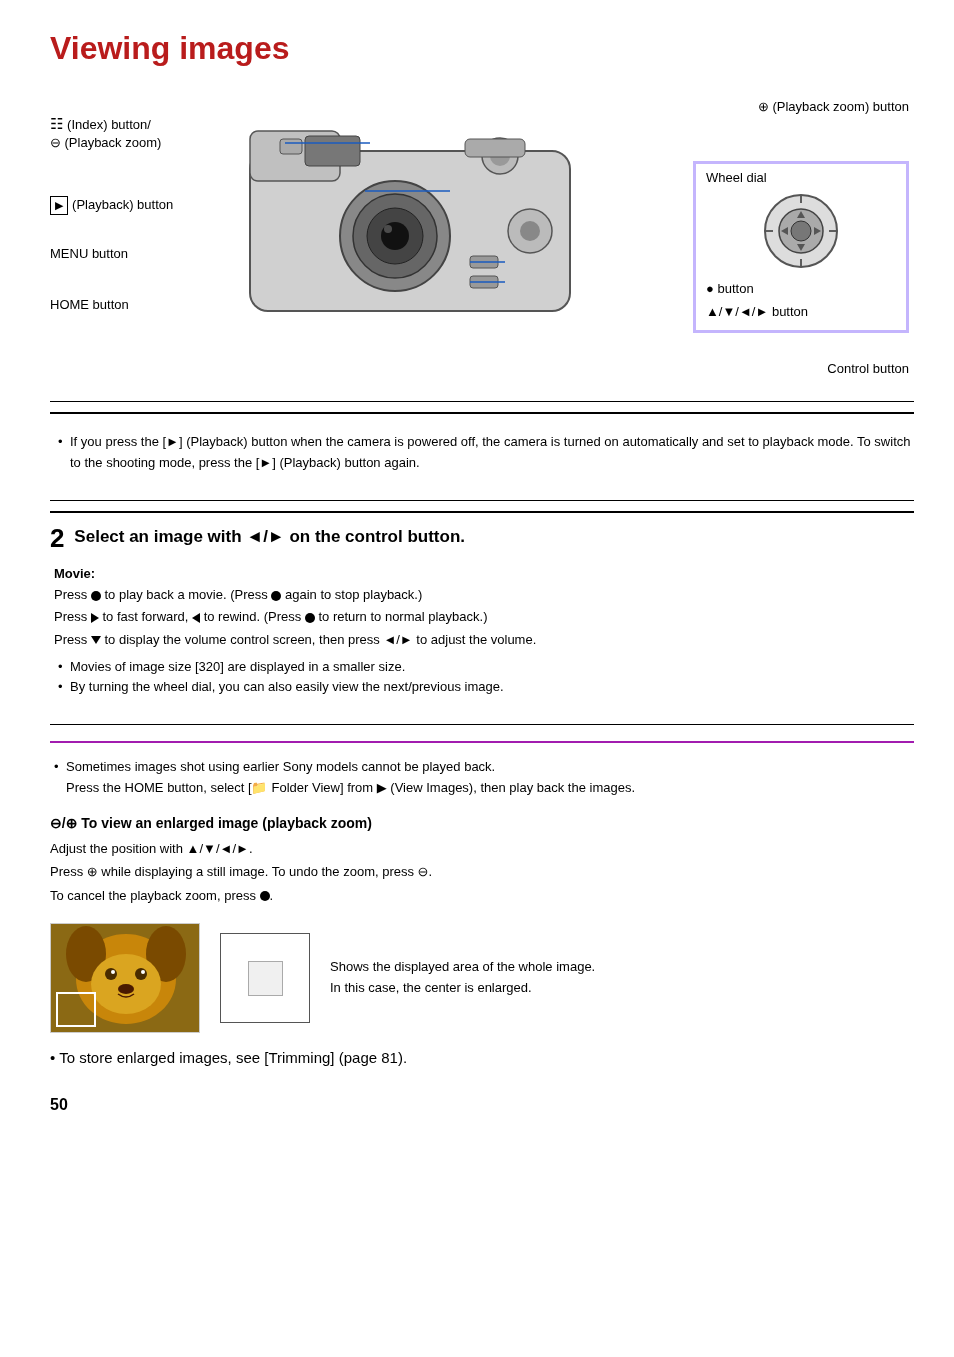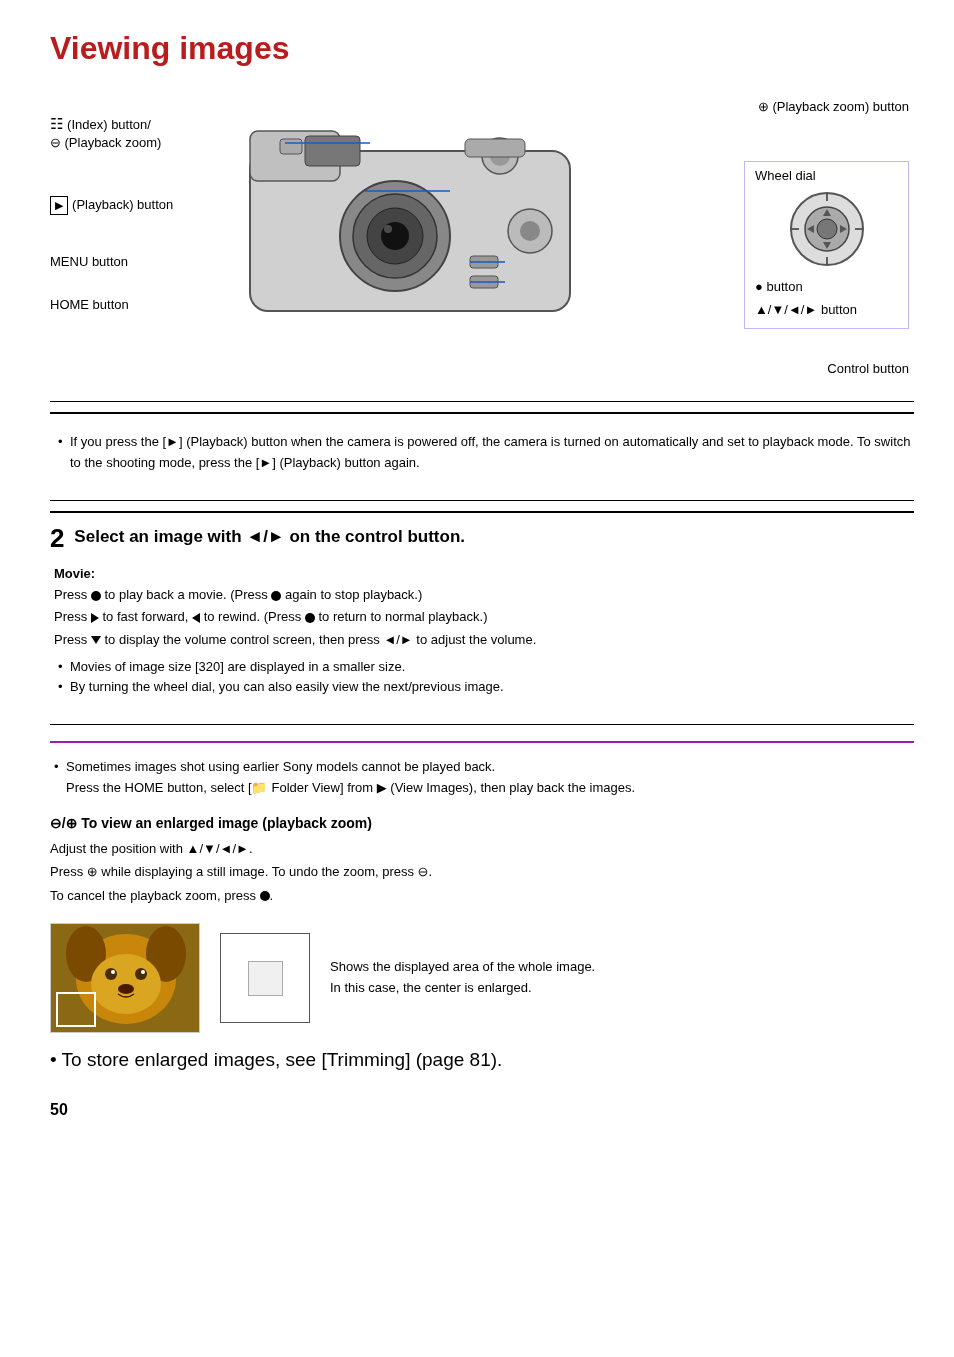--- a/index.html
+++ b/index.html
@@ -43,31 +43,31 @@
     
     .label-left {
       position: absolute;
       left: 0;
       font-size: 13px;
       line-height: 1.4;
     }
 
     .label-index { top: 22px; }
     .label-playback-btn { top: 105px; }
-    .label-menu { top: 162px; }
+    .label-menu { top: 154px; }
     .label-home { top: 205px; }
 
     
     .wheel-dial-box {
       position: absolute;
       right: 5px;
       top: 70px;
-      border: 1px solid #c4b5fd;
+      border: 3px solid #c4b5fd;
       padding: 6px 10px;
-      width: 165px;
+      width: 216px;
       background: #fff;
     }
 
     .wheel-dial-title { font-size: 13px; margin-bottom: 6px; }
 
     .wheel-dial-graphic {
       display: flex;
       justify-content: center;
       margin-bottom: 6px;
     }
@@ -465,17 +465,17 @@
   <div class="white-box">
     <div class="white-box-inner"></div>
   </div>
 
   <div class="image-caption">
     <div>Shows the displayed area of the whole image.</div>
     <div>In this case, the center is enlarged.</div>
   </div>
 </div>
 
-<div style="font-size:19px; ">
+<div style="font-size:15px; ">
   <span>• To store enlarged images, see [Trimming] (page 81).</span>
 </div>
 
 <div class="page-number" style="margin-top:30px;">50</div>
 
 </body></html>

